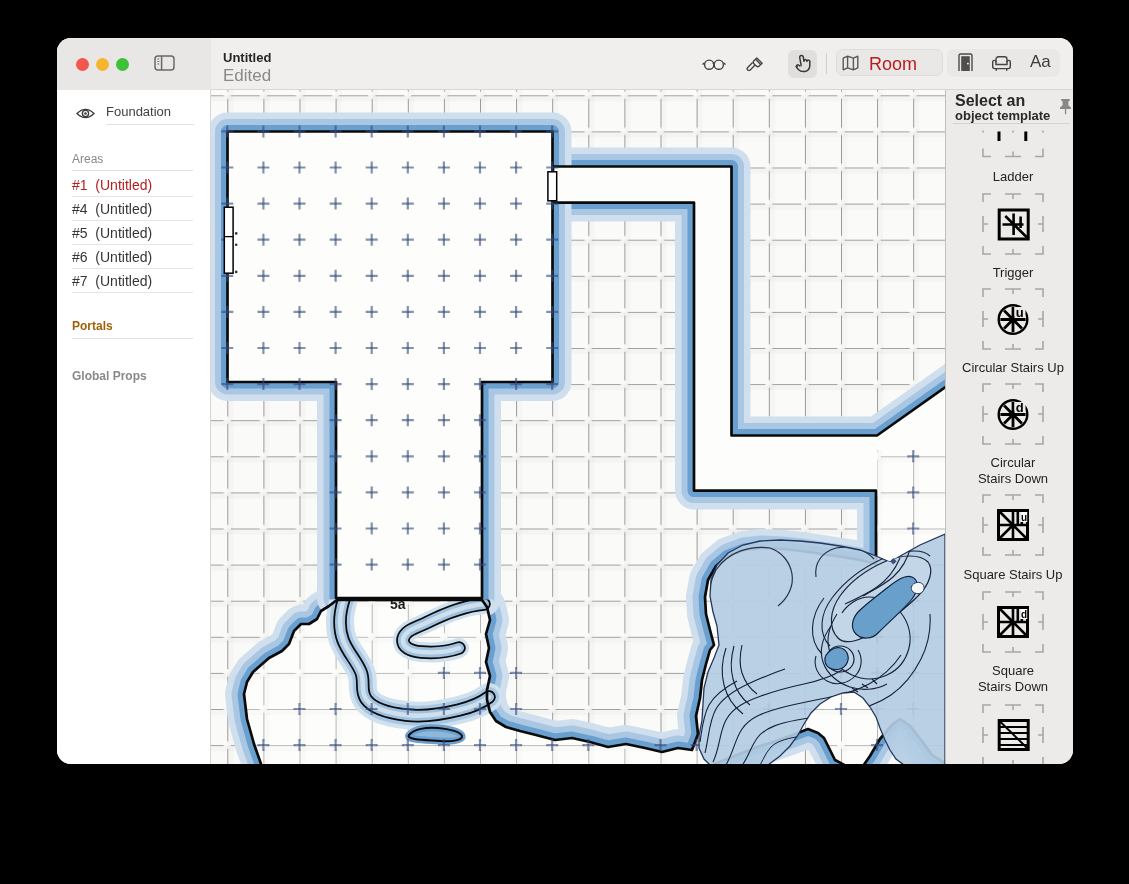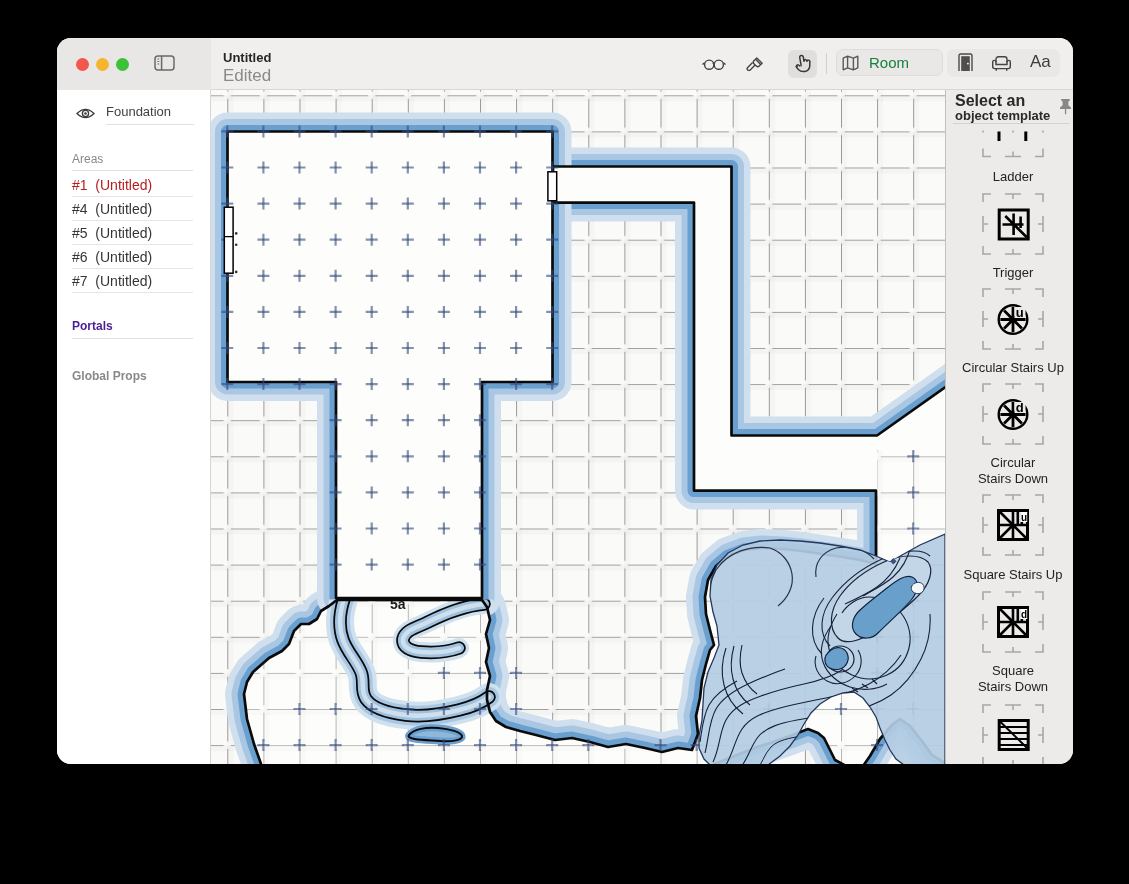--- a/index.html
+++ b/index.html
@@ -60,21 +60,21 @@
         </g>
         <path d="M5.6 13.6L3.0 12.9L4.7 10.8Z" fill="#3b3937" transform="rotate(-10 10 10)"></path>
       </svg></div>
 
 <div class="abs" style="left:768.5px;top:15px;width:1px;height:21px;background:#d2d0ce"></div>
 
 <div class="abs" style="left:778.5px;top:11px;width:107px;height:27px;border-radius:7px;background:#eae8e6;border:1px solid #dfdddb"></div>
 <div class="abs" style="left:785px;top:16.5px"><svg width="17" height="16" viewBox="0 0 17 16">
         <path d="M1.2 3.2L5.6 1.2L11.4 3.2L15.8 1.2V12.8L11.4 14.8L5.6 12.8L1.2 14.8Z M5.6 1.2V12.8 M11.4 3.2V14.8" fill="none" stroke="#5a5856" stroke-width="1.4" stroke-linejoin="round"></path>
       </svg></div>
-<div class="abs" style="left:812px;top:16px;font-size:15px;color:#15803d">Room</div>
+<div class="abs" style="left:812px;top:16px;font-size:18px;color:#b91c1c">Room</div>
 
 <div class="abs" style="left:890px;top:11px;width:113px;height:28px;border-radius:7px;background:#eae8e6"></div>
 
 <div class="abs" style="left:901px;top:15px"><svg width="15" height="19" viewBox="0 0 15 19">
         <path d="M1 18V2.4C1 1.6 1.6 1 2.4 1H12.6C13.4 1 14 1.6 14 2.4V18" fill="none" stroke="#4c4a48" stroke-width="1.4"></path>
         <rect x="3.2" y="3.2" width="8.6" height="14.8" fill="#504e4c"></rect>
         <circle cx="9.9" cy="10.6" r="0.9" fill="#fff"></circle>
       </svg></div>
 
 <div class="abs" style="left:935px;top:17px"><svg width="19" height="17" viewBox="0 0 19 17">
@@ -108,21 +108,21 @@
 <div class="abs" style="left:15px;top:157.5px;width:121px;height:1px;background:#e8e6e4"></div>
 <div class="abs" style="left:15px;top:163px;font-size:14px;color:#373533">#4&nbsp;&nbsp;(Untitled)</div>
 <div class="abs" style="left:15px;top:181.5px;width:121px;height:1px;background:#e8e6e4"></div>
 <div class="abs" style="left:15px;top:187px;font-size:14px;color:#373533">#5&nbsp;&nbsp;(Untitled)</div>
 <div class="abs" style="left:15px;top:205.5px;width:121px;height:1px;background:#e8e6e4"></div>
 <div class="abs" style="left:15px;top:211px;font-size:14px;color:#373533">#6&nbsp;&nbsp;(Untitled)</div>
 <div class="abs" style="left:15px;top:229.5px;width:121px;height:1px;background:#e8e6e4"></div>
 <div class="abs" style="left:15px;top:235px;font-size:14px;color:#373533">#7&nbsp;&nbsp;(Untitled)</div>
 <div class="abs" style="left:15px;top:253.5px;width:121px;height:1px;background:#e8e6e4"></div>
 
-<div class="abs" style="left:15px;top:281px;font-size:12px;font-weight:bold;color:#4c1d95">Portals</div>
+<div class="abs" style="left:15px;top:281px;font-size:12px;font-weight:bold;color:#a16207">Portals</div>
 <div class="abs" style="left:15px;top:300px;width:121px;height:1px;background:#e3e1df"></div>
 
 <div class="abs" style="left:15px;top:331px;font-size:12px;font-weight:bold;color:#8b8987">Global Props</div>
 
 <div class="abs" style="left:0;top:744px;width:154px;height:1px;background:#e0deda"></div>
 
 <div class="abs" style="left:34px;top:752px"><svg width="19" height="14" viewBox="0 0 19 14">
         <g stroke="#76746f" stroke-width="1.5" stroke-linecap="round">
           <line x1="1" y1="5.5" x2="1" y2="8.5"></line>
           <line x1="4.4" y1="2" x2="4.4" y2="12"></line>

